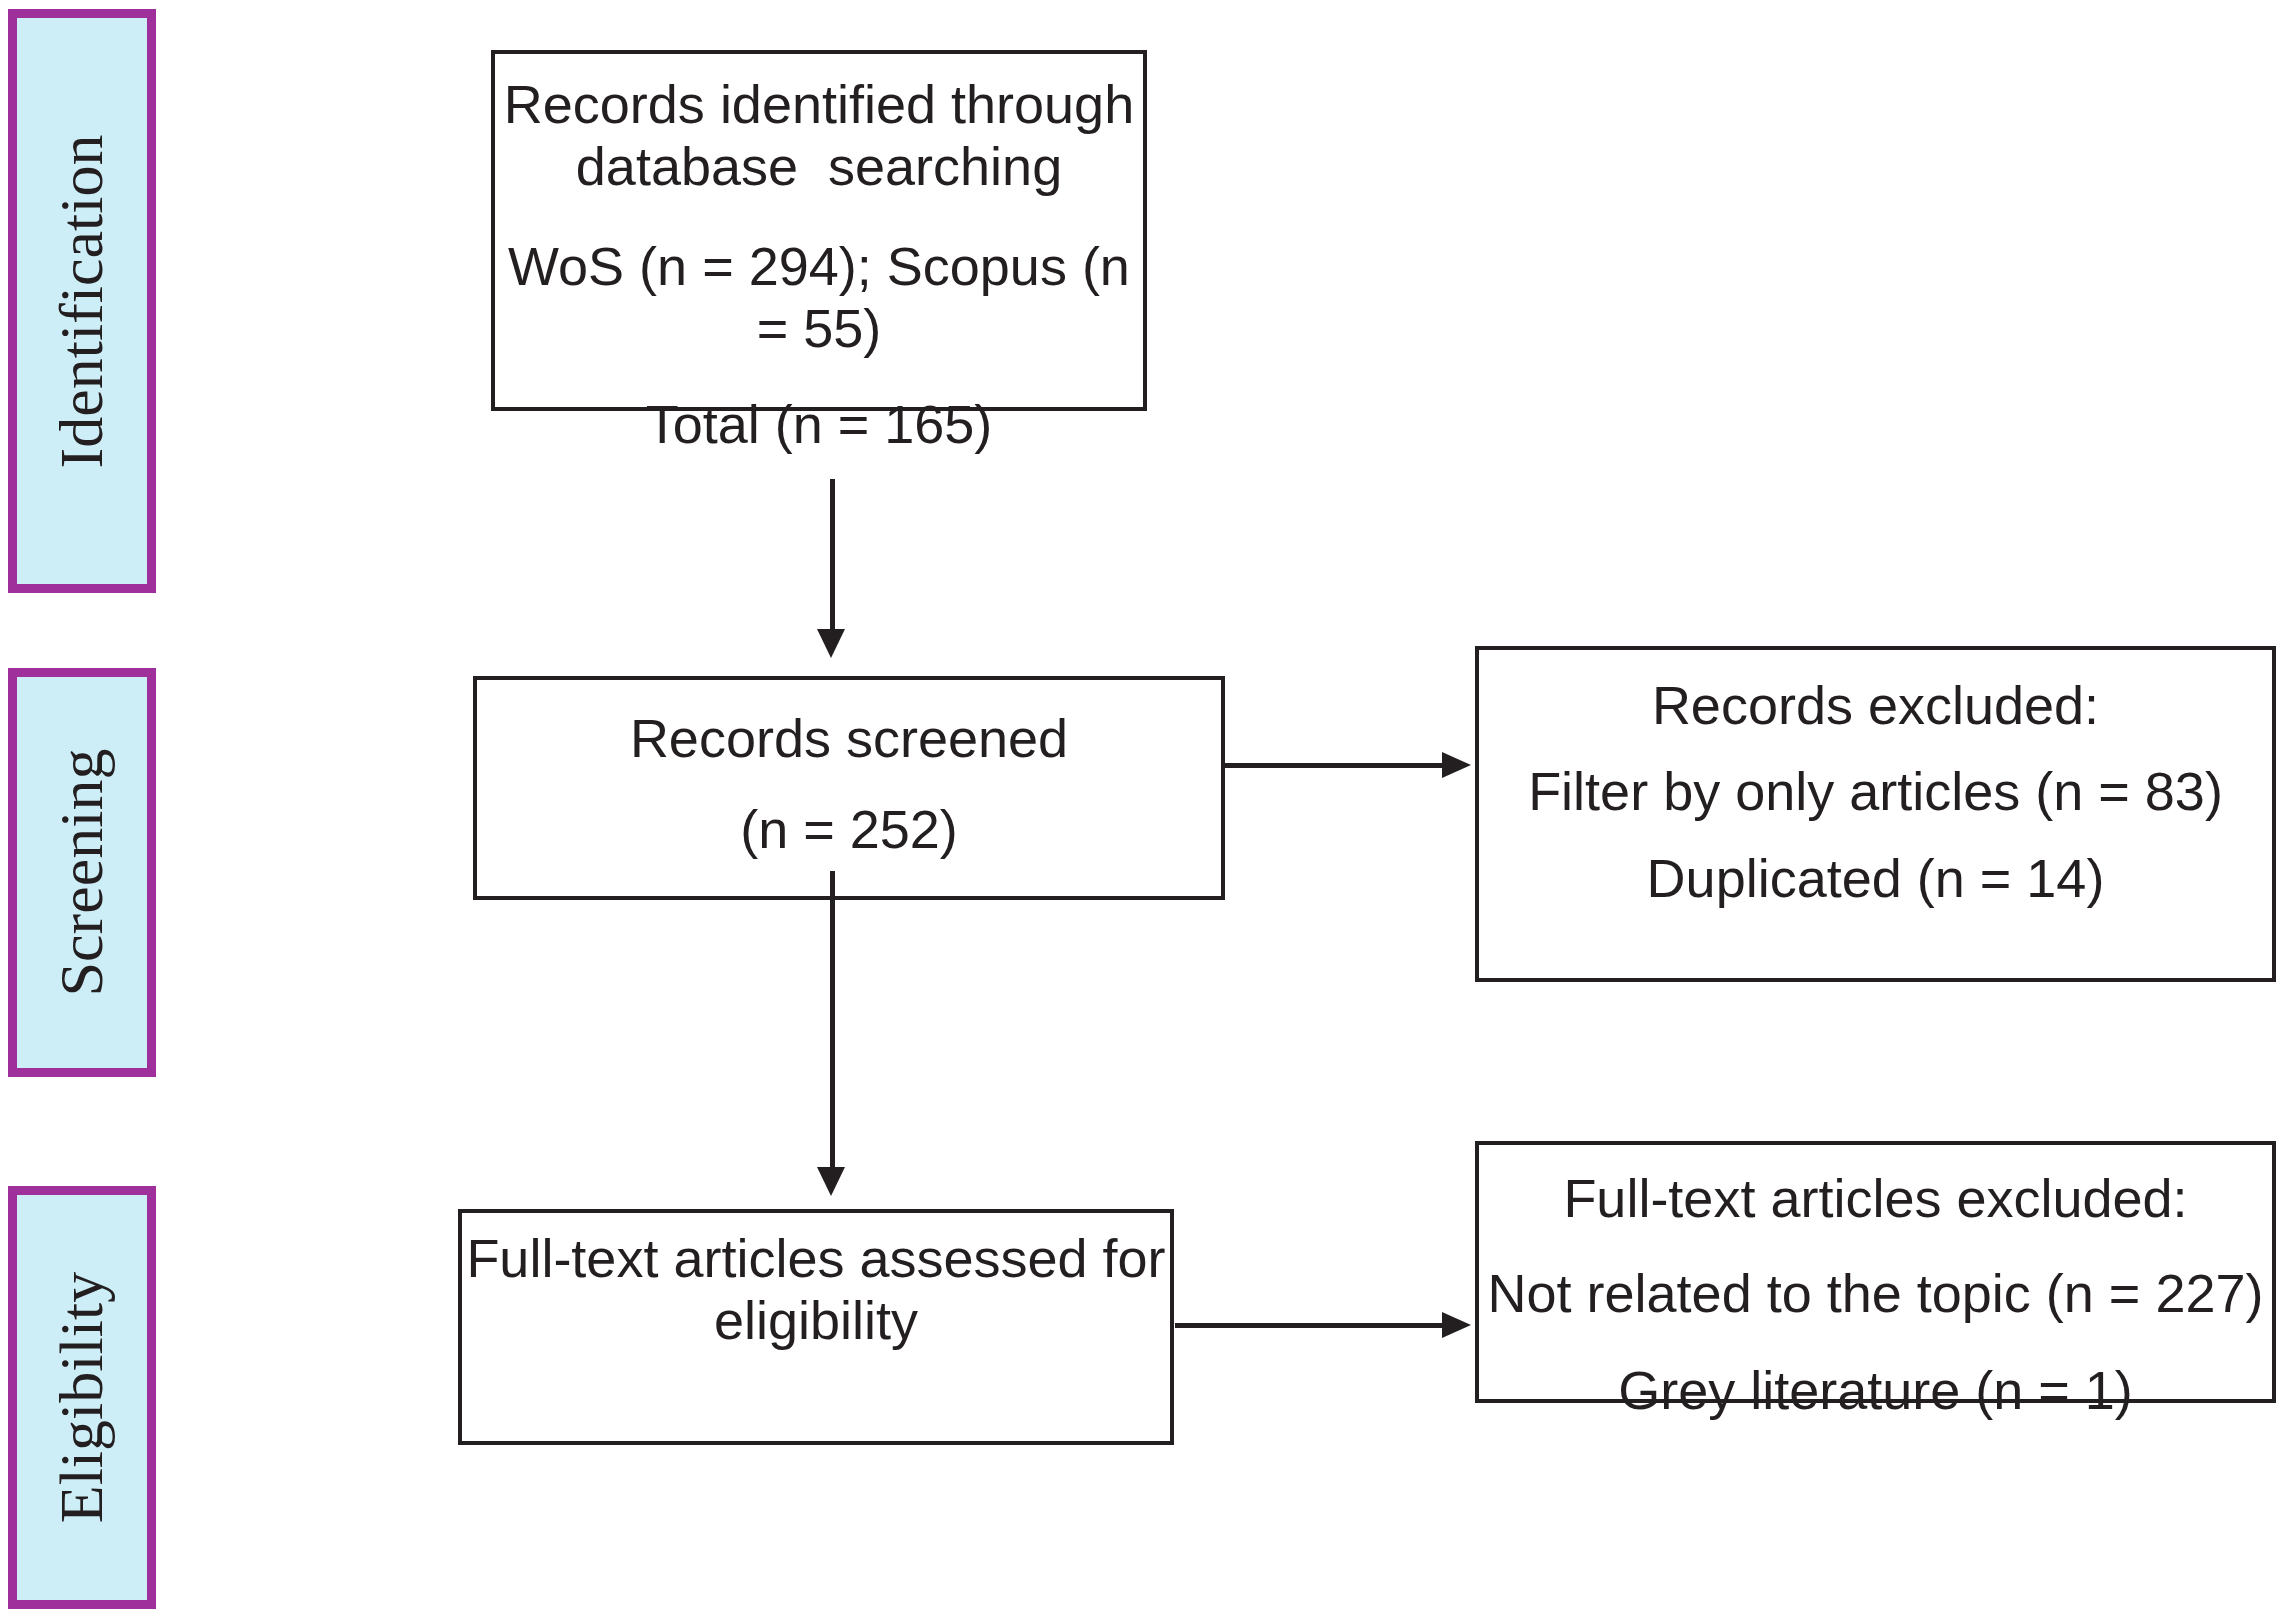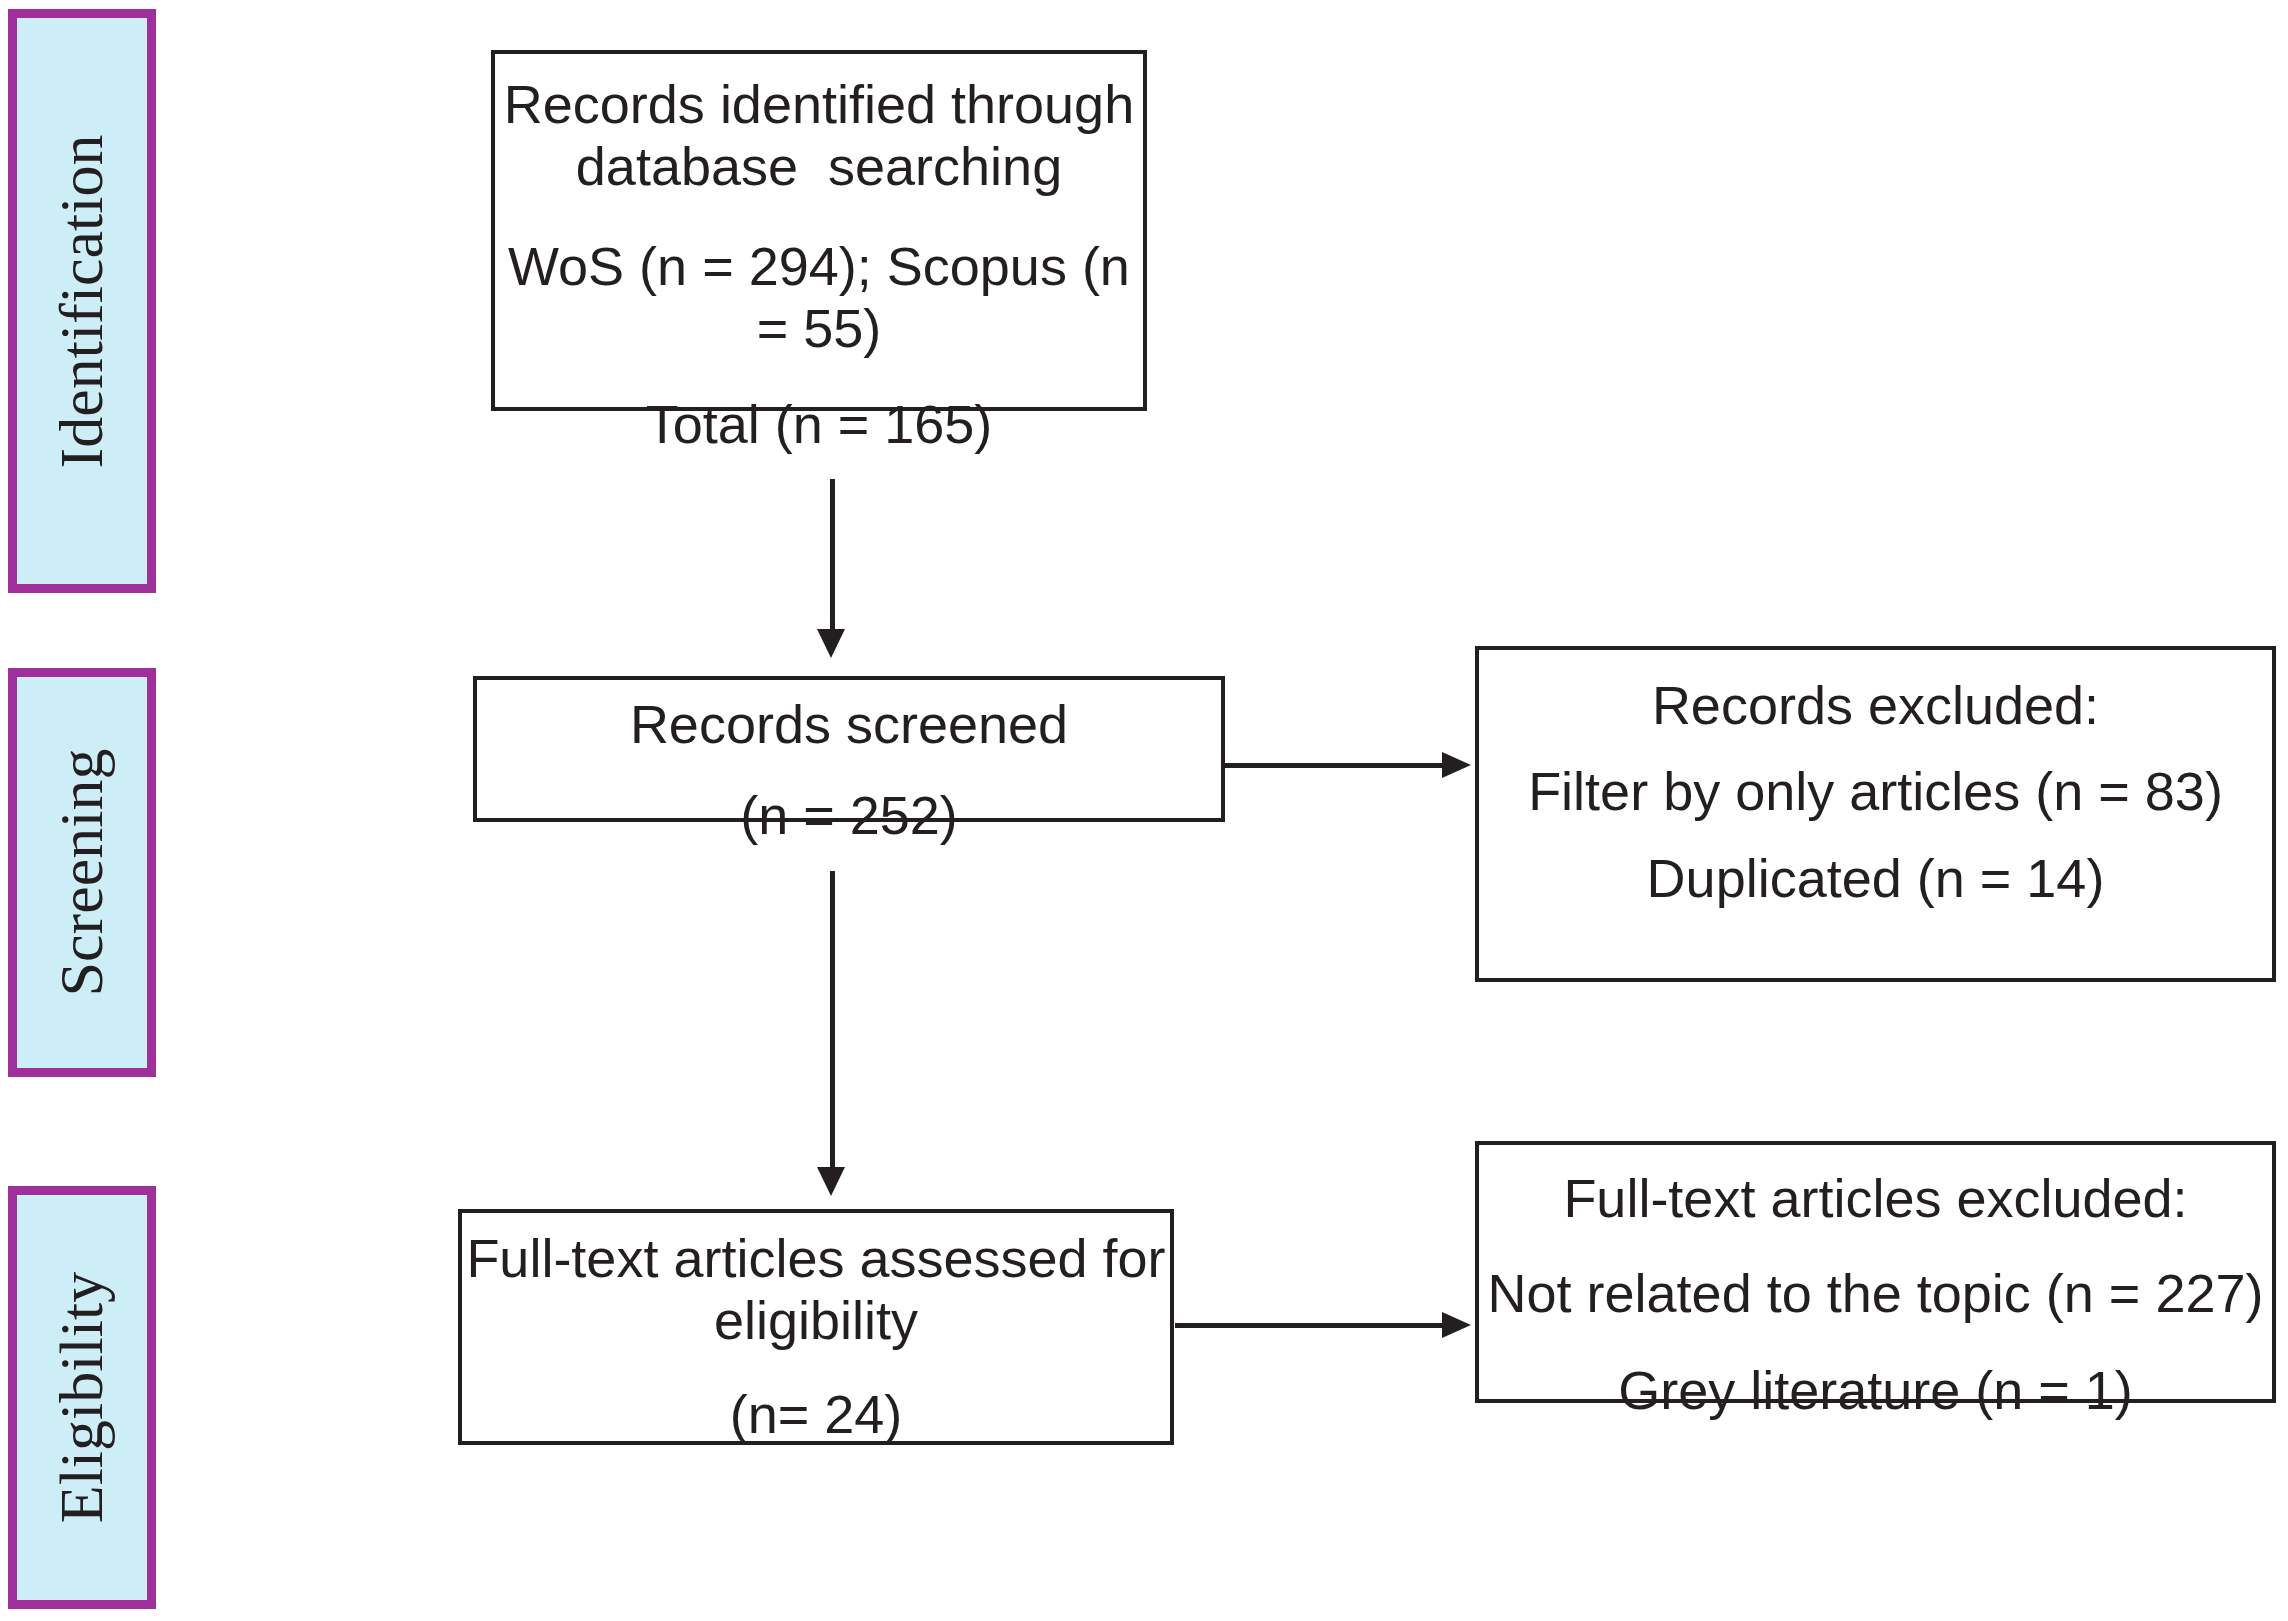--- a/index.html
+++ b/index.html
@@ -49,21 +49,21 @@
     font-size:54px;
     line-height:62px;
     white-space:pre-wrap;
     color:var(--ink);
   }
   #box-identified{left:491px;top:50px;width:656px;height:361px;padding-top:19px;}
   #box-identified .l2{margin-top:0;}
   #box-identified .l3{margin-top:38px;}
   #box-identified .l4{margin-top:34px;}
 
-  #box-screened{left:473px;top:676px;width:752px;height:146px;padding-top:13px;}
+  #box-screened{left:473px;top:676px;width:752px;height:224px;padding-top:27px;}
   #box-screened .l2{margin-top:29px;}
 
   #box-assessed{left:458px;top:1209px;width:716px;height:236px;padding-top:14px;}
   #box-assessed .l3{margin-top:32px;}
 
   #box-excluded1{left:1475px;top:646px;width:801px;height:336px;padding-top:23.6px;}
   #box-excluded1 .l2{margin-top:24.5px;}
   #box-excluded1 .l3{margin-top:24.5px;}
 
   #box-excluded2{left:1475px;top:1141px;width:801px;height:262px;padding-top:22px;}
@@ -117,21 +117,20 @@
   </div>
 
   <div class="flowbox" id="box-screened">
     <div class="bline l1">Records screened</div>
     <div class="bline l2">(n = 252)</div>
   </div>
 
   <div class="flowbox" id="box-assessed">
     <div class="bline l1">Full-text articles assessed for</div>
     <div class="bline l2">eligibility</div>
-    <div class="bline l3">(n= 24)</div>
   </div>
 
   <div class="flowbox" id="box-excluded1">
     <div class="bline l1">Records excluded:</div>
     <div class="bline l2">Filter by only articles (n = 83)</div>
     <div class="bline l3">Duplicated (n = 14)</div>
   </div>
 
   <div class="flowbox" id="box-excluded2">
     <div class="bline l1">Full-text articles excluded:</div>

